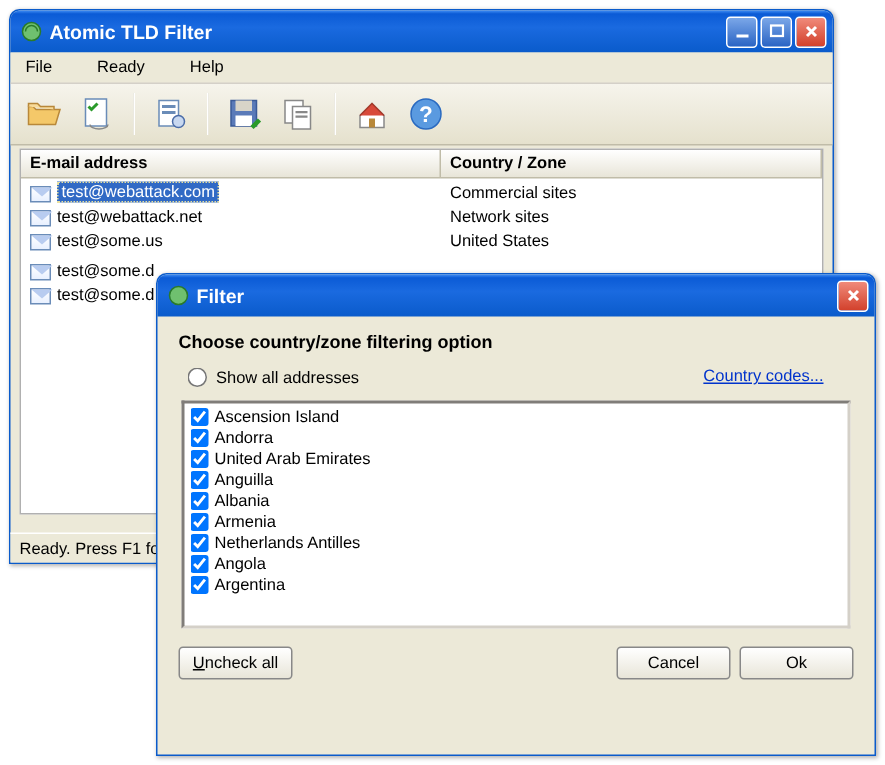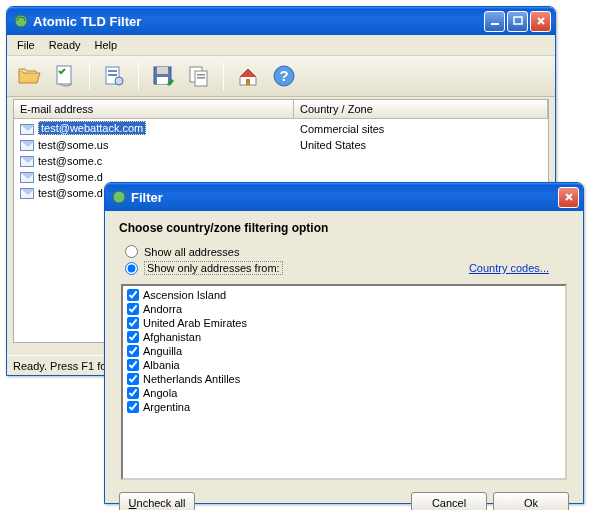--- a/index.html
+++ b/index.html
@@ -47,21 +47,21 @@
     font-size: 12px; font-weight: bold;
     cursor: pointer;
   }
   .wbtn.min, .wbtn.max { background: linear-gradient(to bottom,#7ba7e8,#2a64c4); }
   .wbtn.close { background: linear-gradient(to bottom,#f08a7a,#d2402b); }
   .wbtn svg { display:block; }
   .menubar {
     background: #ece9d8;
     padding: 2px 4px;
     display: flex;
-    gap: 2px;
+    gap: 18px;
     border-bottom: 1px solid #d4d0c8;
   }
   .menubar .mitem { padding: 2px 6px; cursor: pointer; }
   .toolbar {
     background: linear-gradient(to bottom,#f6f4ec,#e5e1cd);
     padding: 4px 6px;
     display: flex;
     align-items: center;
     gap: 4px;
     border-bottom: 1px solid #c0bca8;
@@ -80,20 +80,21 @@
     overflow: hidden;
   }
   .list-header {
     display: flex;
     background: linear-gradient(to bottom,#fff,#e8e5d8);
     border-bottom: 1px solid #c0bca8;
   }
   .list-header .col {
     padding: 3px 6px;
     border-right: 1px solid #c0bca8;
+    font-weight: bold;
   }
   .col-email { width: 280px; flex-shrink:0; }
   .col-country { flex: 1; }
   .list-body { }
   .list-row {
     display: flex;
     padding: 1px 0;
   }
   .list-row .cell { padding: 1px 6px; display:flex; align-items:flex-end; gap:4px; }
   .list-row.selected .cell.col-email .rowtext {
@@ -120,21 +121,21 @@
   
   .dlg-body { padding: 10px 14px 8px 14px; }
   .dlg-heading { font-weight:bold; font-size:12px; margin-bottom:10px; }
   .radio-row { display:flex; align-items:center; gap:6px; margin:3px 0 3px 6px; }
   .radio-row input { margin:0; }
   .radio-focused { border:1px dotted #888; padding:0 2px; }
   .cc-link { color:#0033cc; text-decoration:underline; cursor:pointer; float:right; margin-top:-16px; margin-right:20px; }
   .country-list {
     border:2px inset #d4d0c8;
     background:#fff;
-    height:196px;
+    height:152px;
     margin: 6px 2px 8px 2px;
     overflow-y: scroll;
     padding:2px;
   }
   .country-item { display:flex; align-items:center; gap:4px; padding:0 2px; line-height:14px; }
   .country-item input { margin:0; width:12px; height:12px; }
   .dlg-buttons { display:flex; gap:6px; padding-top:4px; }
   .dlg-buttons .spacer { flex:1; }
   .btn {
     min-width:76px; height:22px;
@@ -251,31 +252,36 @@
             <span class="mail-icon"></span>
             <span class="rowtext">test@webattack.com</span>
           </div>
           <div class="cell col-country">
             <span>Commercial sites</span>
           </div>
         </div>
         <div class="list-row">
           <div class="cell col-email">
             <span class="mail-icon"></span>
+            <span class="rowtext">test@webattack.net</span>
+          </div>
+          <div class="cell col-country">
+            <span>Network sites</span>
+          </div>
+        </div>
+        <div class="list-row">
+          <div class="cell col-email">
+            <span class="mail-icon"></span>
             <span class="rowtext">test@some.us</span>
           </div>
           <div class="cell col-country">
             <span>United States</span>
           </div>
         </div>
         <div class="list-row">
-          <div class="cell col-email">
-            <span class="mail-icon"></span>
-            <span class="rowtext">test@some.c</span>
-          </div>
           <div class="cell col-country">
             <span></span>
           </div>
         </div>
         <div class="list-row">
           <div class="cell col-email">
             <span class="mail-icon"></span>
             <span class="rowtext">test@some.d</span>
           </div>
           <div class="cell col-country">
@@ -313,50 +319,46 @@
           </svg>
         </div>
     </div>
   </div>
   <div class="dlg-body">
     <div class="dlg-heading">Choose country/zone filtering option</div>
     <label class="radio-row">
       <input type="radio" name="filt" style="">
       <span>Show all addresses</span>
     </label>
-    <label class="radio-row">
-      <input type="radio" name="filt" checked="" style="">
-      <span class="radio-focused">Show only addresses from:</span>
-    </label>
     <span class="cc-link">Country codes...</span>
     <div style="clear:both"></div>
     <div class="country-list" id="country-list">
         <label class="country-item">
           <input type="checkbox" checked="" style="">
           <span>Ascension Island</span>
         </label>
         <label class="country-item">
           <input type="checkbox" checked="" style="">
           <span>Andorra</span>
         </label>
         <label class="country-item">
           <input type="checkbox" checked="" style="">
           <span>United Arab Emirates</span>
         </label>
         <label class="country-item">
           <input type="checkbox" checked="" style="">
-          <span>Afghanistan</span>
-        </label>
-        <label class="country-item">
-          <input type="checkbox" checked="" style="">
           <span>Anguilla</span>
         </label>
         <label class="country-item">
           <input type="checkbox" checked="" style="">
           <span>Albania</span>
+        </label>
+        <label class="country-item">
+          <input type="checkbox" checked="" style="">
+          <span>Armenia</span>
         </label>
         <label class="country-item">
           <input type="checkbox" checked="" style="">
           <span>Netherlands Antilles</span>
         </label>
         <label class="country-item">
           <input type="checkbox" checked="" style="">
           <span>Angola</span>
         </label>
         <label class="country-item">

